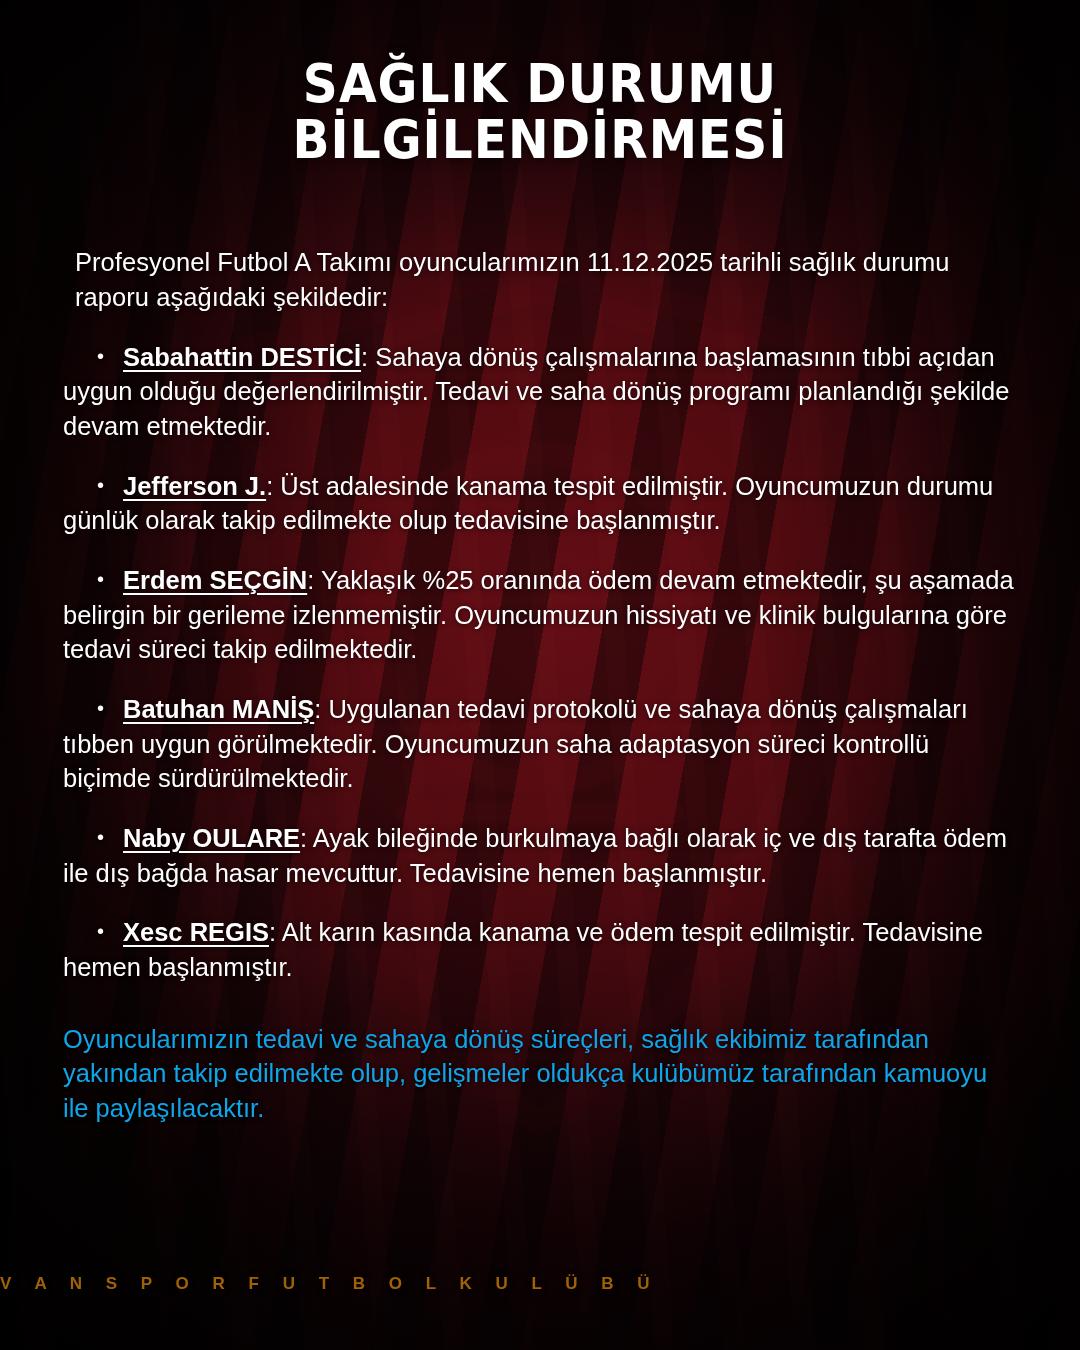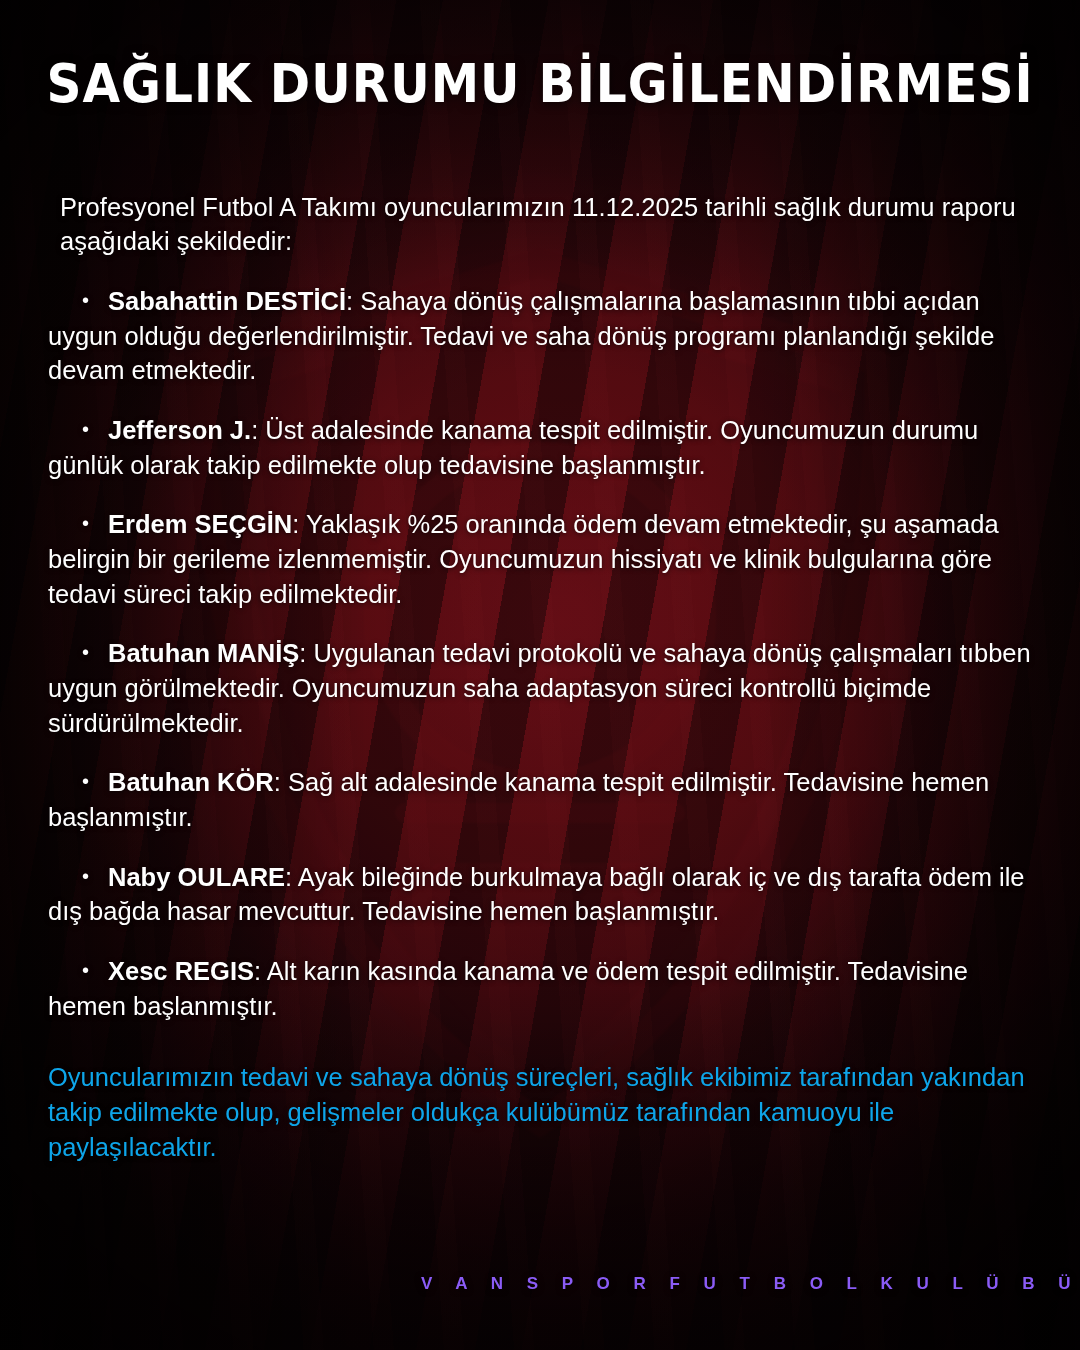--- a/index.html
+++ b/index.html
@@ -86,21 +86,21 @@
     width: 30%;
     background: linear-gradient(270deg, rgba(0,0,0,0.62) 0%, rgba(0,0,0,0.0) 100%);
   }
 
   
   #content {
     position: relative;
     z-index: 2;
     width: 1080px;
     height: 1350px;
-    padding: 0 48px;
+    padding: 0 63px;
   }
 
   .headline {
     margin: 0;
     padding-top: 56px;
     text-align: center;
     color: #ffffff;
     font-size: 53px;
     font-weight: 700;
     letter-spacing: 1.0px;
@@ -138,40 +138,41 @@
   .bullet {
     display: inline-block;
     width: 26px;
     text-indent: 0;
     color: #ffffff;
     font-size: 20px;
     vertical-align: 3px;
   }
   .pname {
     font-weight: 700;
+    text-decoration: underline;
     text-underline-offset: 4px;
     text-decoration-thickness: 2px;
   }
 
   .closing {
     margin: 0;
     padding-top: 37px;
     color: #0ea5e9;
     font-size: 25.5px;
     line-height: 1.36;
     text-shadow: 0 1px 5px rgba(0,0,0,0.7);
   }
 
   .footer {
     position: absolute;
     left: 0;
     right: 0;
     bottom: 56px;
-    text-align: right;
-    color: #8b5cf6;
+    text-align: left;
+    color: #a16207;
     font-size: 17px;
     font-weight: 700;
     letter-spacing: 9.5px;
     text-shadow: 0 1px 6px rgba(0,0,0,0.8);
   }
 </style>
 </head>
 <body>
 
 <div id="bg-root">
@@ -194,21 +195,20 @@
 
   <h1 class="headline">SAĞLIK DURUMU BİLGİLENDİRMESİ</h1>
 
   <p class="intro">Profesyonel Futbol A Takımı oyuncularımızın 11.12.2025 tarihli sağlık durumu raporu aşağıdaki şekildedir:</p>
 
   <ul class="players" id="players-list">
       <li class="player"><span class="bullet">•</span><span class="pname">Sabahattin DESTİCİ</span><span>: Sahaya dönüş çalışmalarına başlamasının tıbbi açıdan uygun olduğu değerlendirilmiştir. Tedavi ve saha dönüş programı planlandığı şekilde devam etmektedir.</span></li>
       <li class="player"><span class="bullet">•</span><span class="pname">Jefferson J.</span><span>: Üst adalesinde kanama tespit edilmiştir. Oyuncumuzun durumu günlük olarak takip edilmekte olup tedavisine başlanmıştır.</span></li>
       <li class="player"><span class="bullet">•</span><span class="pname">Erdem SEÇGİN</span><span>: Yaklaşık %25 oranında ödem devam etmektedir, şu aşamada belirgin bir gerileme izlenmemiştir. Oyuncumuzun hissiyatı ve klinik bulgularına göre tedavi süreci takip edilmektedir.</span></li>
       <li class="player"><span class="bullet">•</span><span class="pname">Batuhan MANİŞ</span><span>: Uygulanan tedavi protokolü ve sahaya dönüş çalışmaları tıbben uygun görülmektedir. Oyuncumuzun saha adaptasyon süreci kontrollü biçimde sürdürülmektedir.</span></li>
-      <li class="player"><span class="bullet">•</span><span class="pname">Batuhan KÖR</span><span>: Sağ alt adalesinde kanama tespit edilmiştir. Tedavisine hemen başlanmıştır.</span></li>
       <li class="player"><span class="bullet">•</span><span class="pname">Naby OULARE</span><span>: Ayak bileğinde burkulmaya bağlı olarak iç ve dış tarafta ödem ile dış bağda hasar mevcuttur. Tedavisine hemen başlanmıştır.</span></li>
       <li class="player"><span class="bullet">•</span><span class="pname">Xesc REGIS</span><span>: Alt karın kasında kanama ve ödem tespit edilmiştir. Tedavisine hemen başlanmıştır.</span></li>
     </ul>
 
   <p class="closing">Oyuncularımızın tedavi ve sahaya dönüş süreçleri, sağlık ekibimiz tarafından yakından takip edilmekte olup, gelişmeler oldukça kulübümüz tarafından kamuoyu ile paylaşılacaktır.</p>
 
   <div class="footer">V A N S P O R   F U T B O L   K U L Ü B Ü</div>
 </div>
 
 </body></html>

